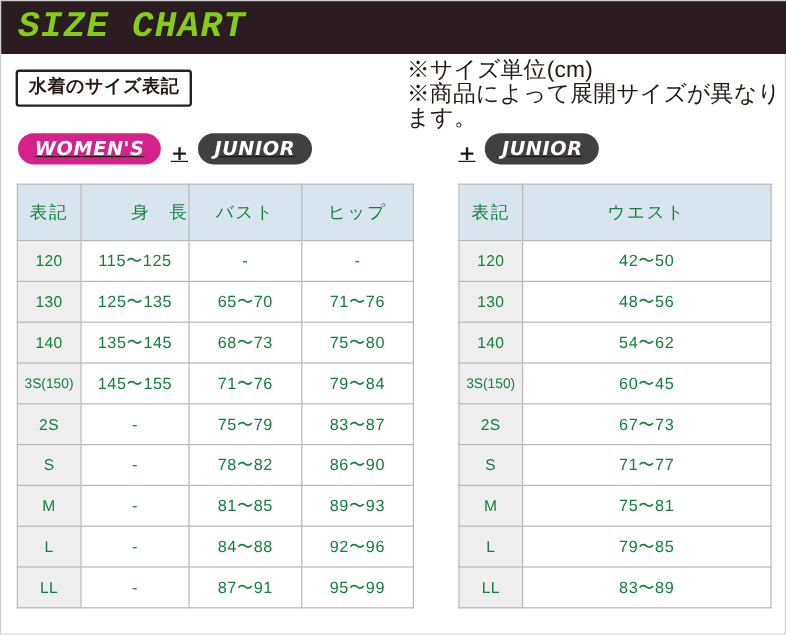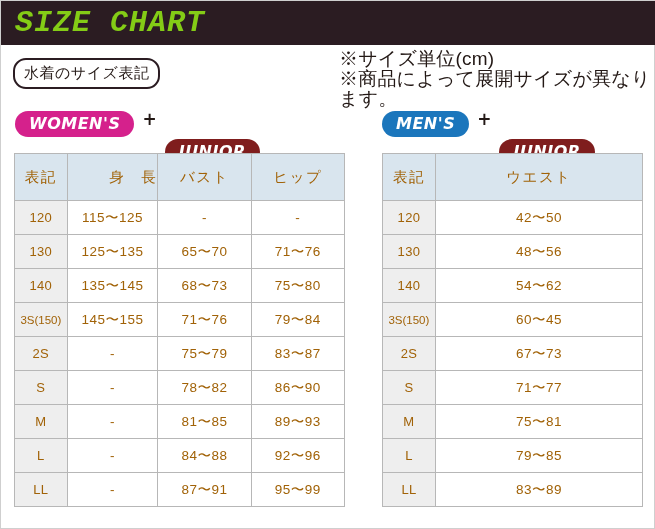--- a/index.html
+++ b/index.html
@@ -44,63 +44,64 @@
     color: #84cc16;
     line-height: 32px;
   }
 
   
   .subhead {
     position: absolute;
     left: 12px;
     top: 57px;
     border: 2px solid #2b1c22;
-    border-radius: 13px;
+    border-radius: 3px;
     padding: 5px 9px 6px 9px;
     font-size: 15px;
-    font-weight: normal;
+    font-weight: bold;
     letter-spacing: 0.5px;
     background: #ffffff;
     line-height: 16px;
   }
   .notes {
     position: absolute;
     left: 338px;
     top: 48px;
     font-size: 19px;
     line-height: 20px;
     letter-spacing: 0.2px;
   }
 
   
   .tagrow {
     position: absolute;
     display: flex;
-    align-items: flex-start;
+    align-items: flex-end;
     gap: 8px;
+    text-decoration: underline;
   }
   .tagrow.women { left: 14px; top: 110px; }
   .tagrow.men   { left: 381px; top: 110px; }
 
   .tag {
     display: inline-block;
     padding: 4px 14px 5px 14px;
     border-radius: 13px;
     color: #ffffff;
     font-family: "DejaVu Sans", sans-serif;
     font-weight: bold;
     font-style: italic;
     font-size: 16px;
     letter-spacing: 0.5px;
     line-height: 17px;
     white-space: nowrap;
   }
   .tag.women { background: #d5218c; }
   .tag.men   { background: #1b76bc; }
-  .tag.junior{ background: #7f1d1d; margin-top: 28px; }
+  .tag.junior{ background: #404040; }
   .plus {
     font-family: "DejaVu Sans", sans-serif;
     font-weight: bold;
     font-size: 17px;
     color: #231815;
     line-height: 17px;
   }
 
   
   table {
@@ -110,21 +111,21 @@
   }
   table.women { left: 13px; top: 152px; width: 331px; }
   table.men   { left: 381px; top: 152px; width: 261px; }
 
   th, td {
     border: 1px solid #b7b7b7;
     text-align: center;
     vertical-align: middle;
     font-size: 13.5px;
     letter-spacing: 0.5px;
-    color: #a16207;
+    color: #15803d;
     height: 33px;
     padding: 0;
   }
   thead th {
     background: #d9e5ee;
     font-weight: normal;
     height: 46px;
     font-size: 14.5px;
     letter-spacing: 1.5px;
   }
@@ -162,21 +163,20 @@
     <div>※商品によって展開サイズが異なります。</div>
   </div>
 
   <div class="tagrow women">
     <span class="tag women">WOMEN'S</span>
     <span class="plus">+</span>
     <span class="tag junior">JUNIOR</span>
   </div>
 
   <div class="tagrow men">
-    <span class="tag men">MEN'S</span>
     <span class="plus">+</span>
     <span class="tag junior">JUNIOR</span>
   </div>
 
   <table class="women">
     <thead>
       <tr>
         <th>表記</th>
         <th>身　長</th>
         <th>バスト</th>

